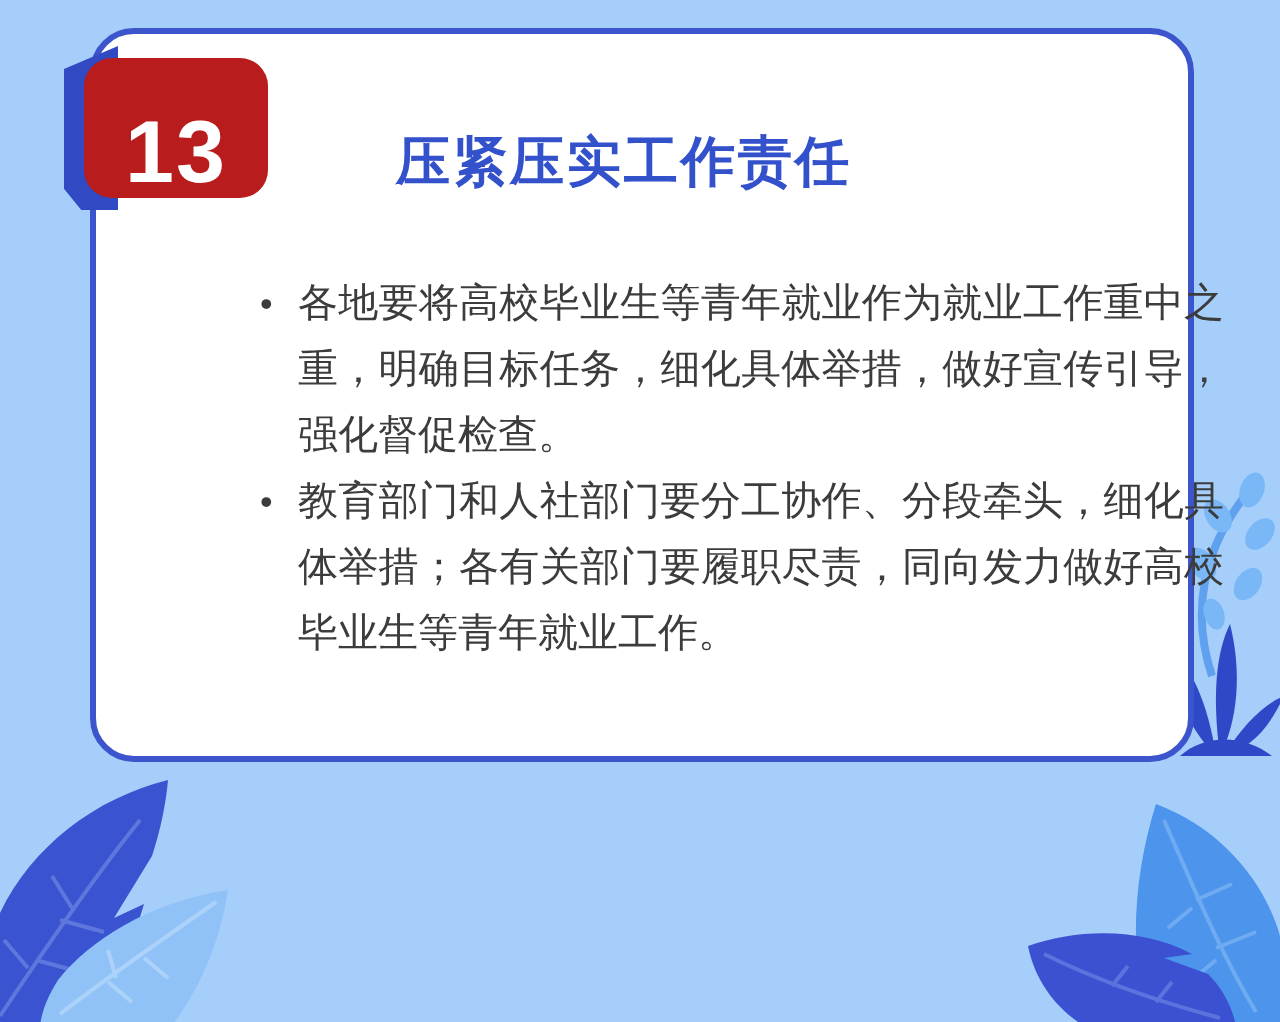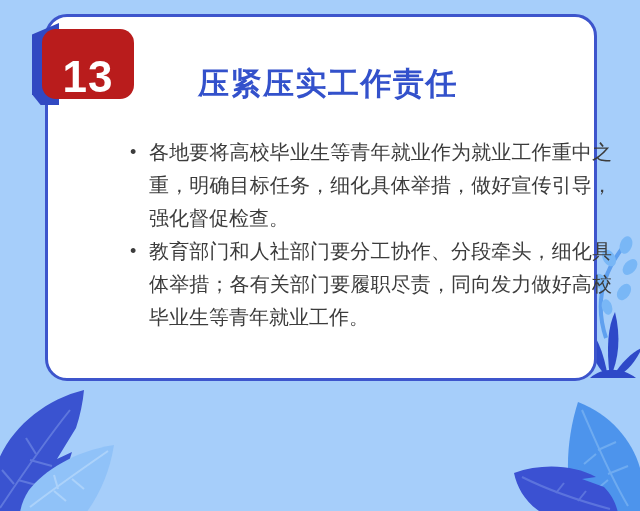--- a/index.html
+++ b/index.html
@@ -49,21 +49,21 @@
     color:#FFFFFF;
     font-size:44px;
     font-weight:bold;
     line-height:1;
     letter-spacing:1px;
   }
   
   .card-title{
     position:absolute;
     left:150px;top:46px;
-    font-size:31px;
+    font-size:27px;
     font-weight:bold;
     color:#3351CB;
     letter-spacing:1.5px;
     white-space:nowrap;
     z-index:5;
   }
   
   .bullet-list{
     position:absolute;
     left:82px;top:119px;

